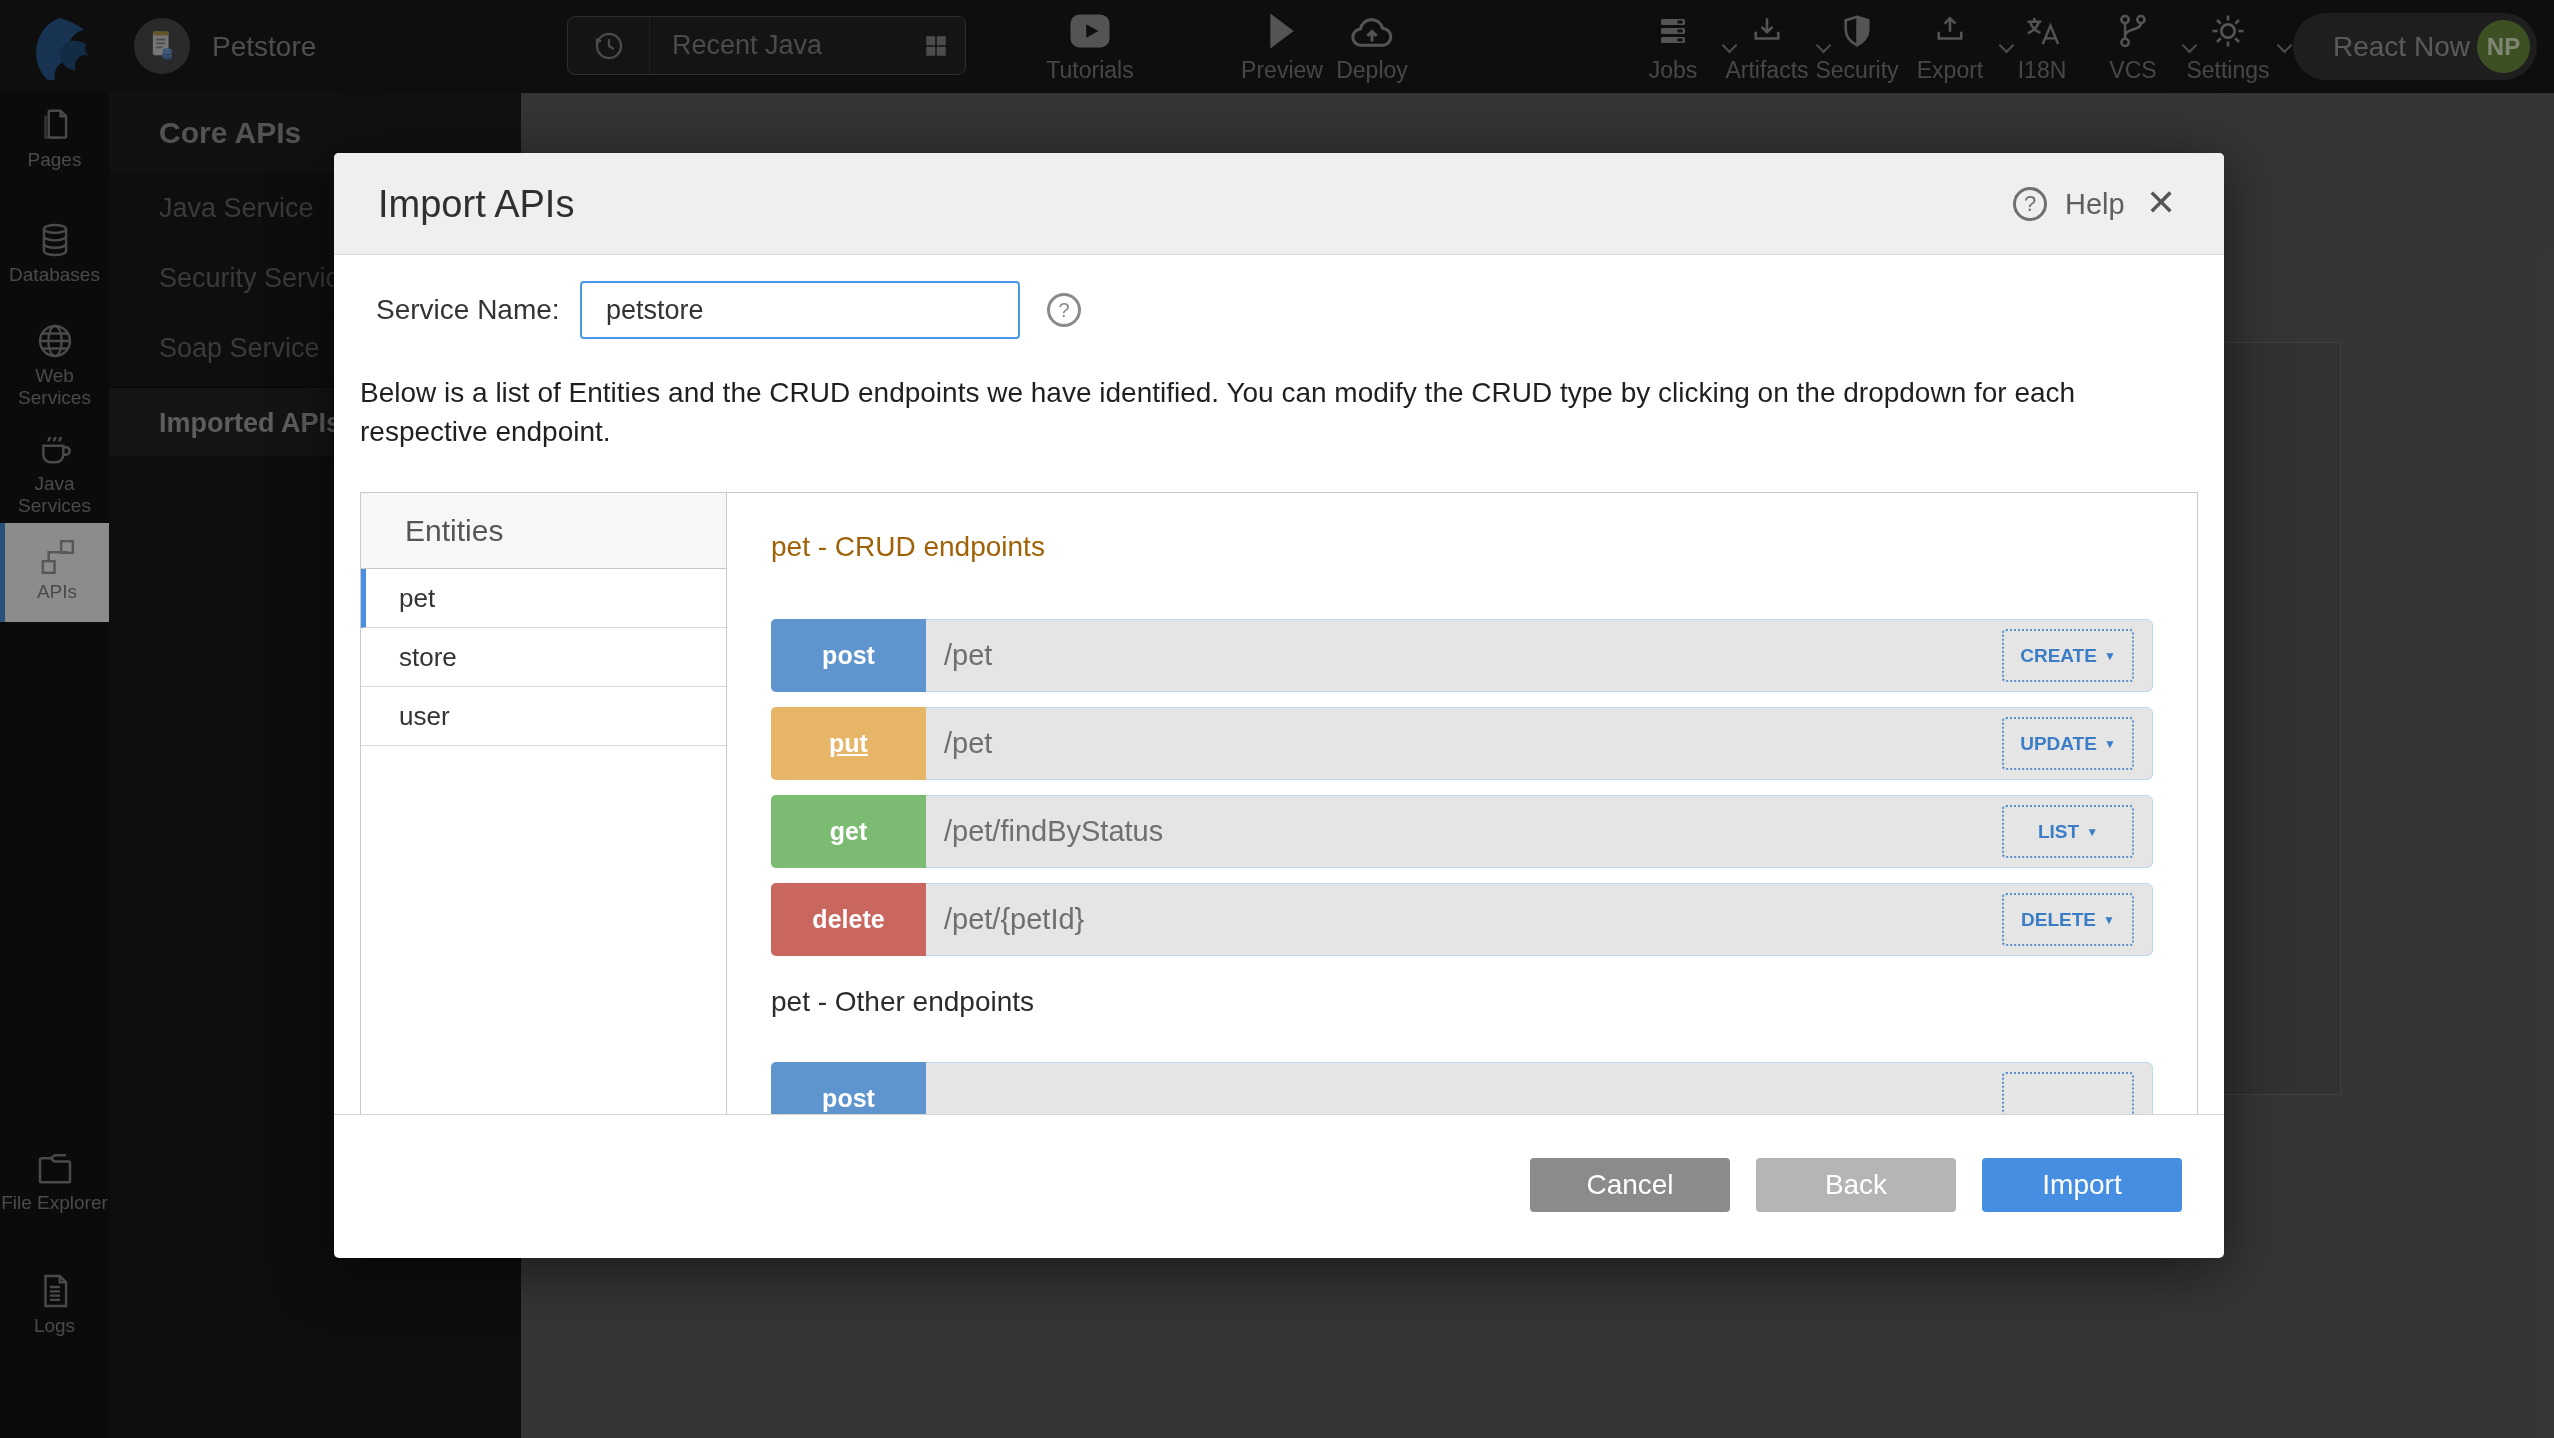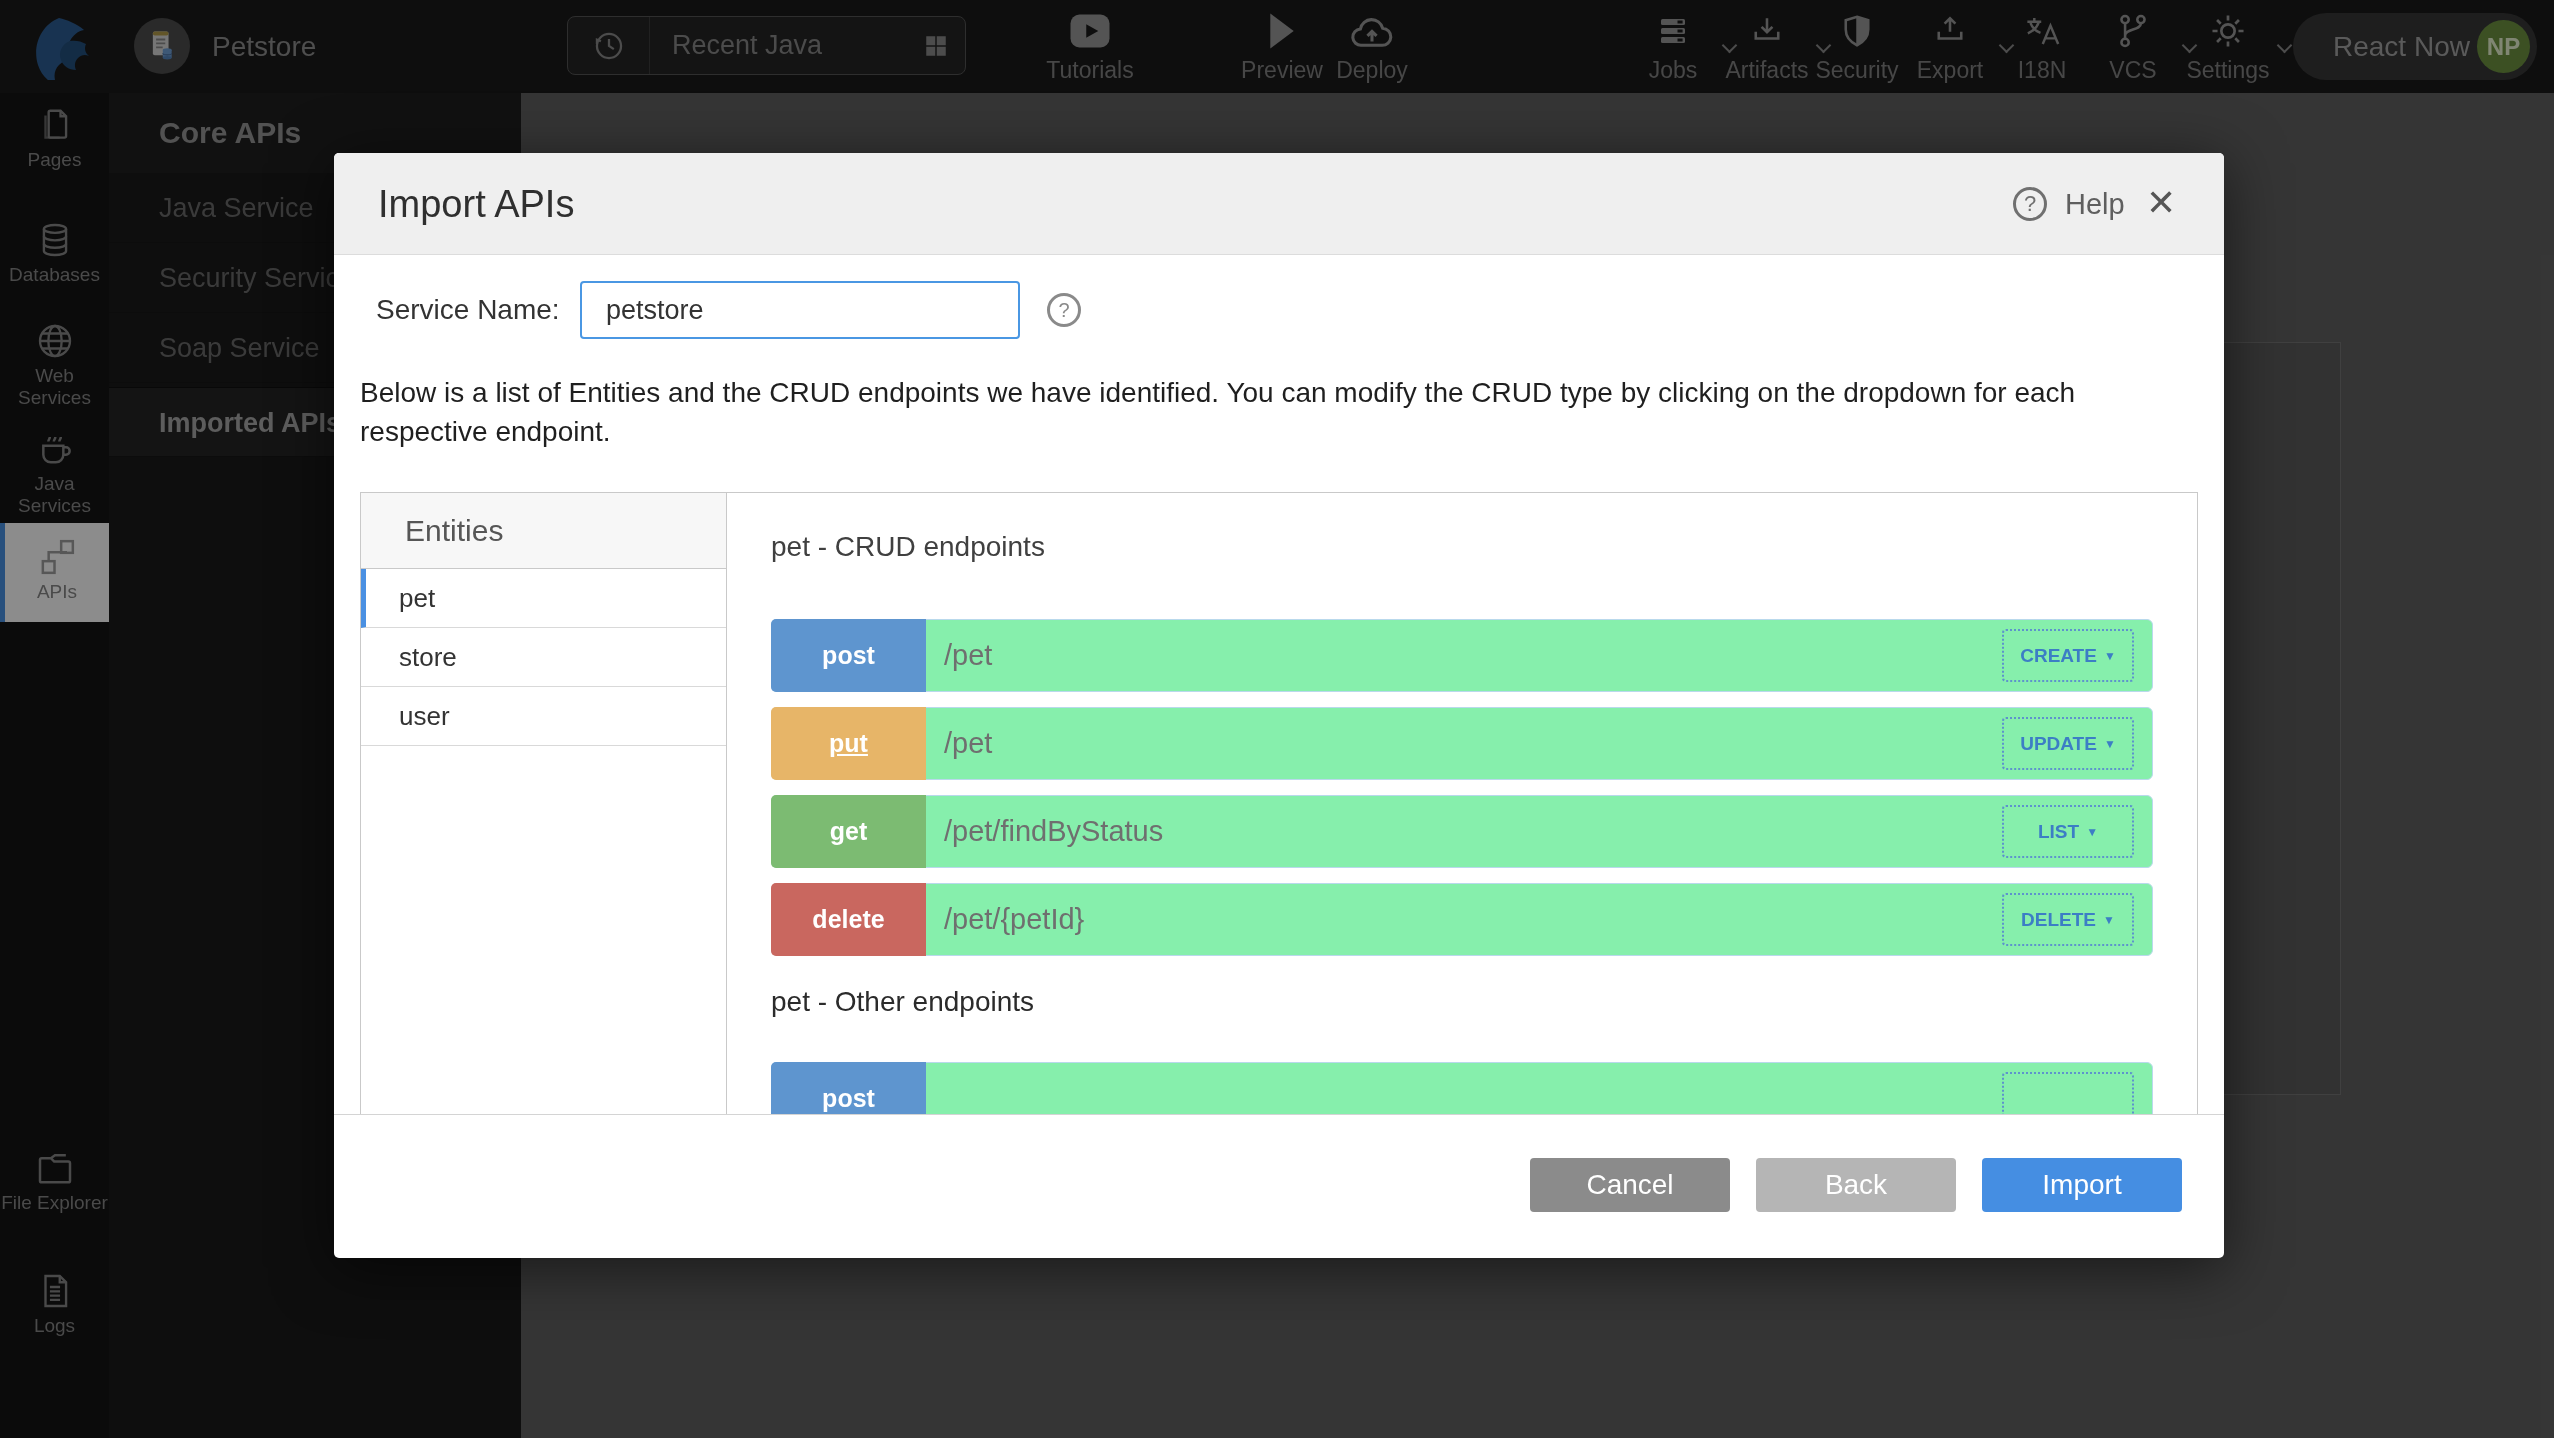--- a/index.html
+++ b/index.html
@@ -51,23 +51,23 @@
   .sn-label{position:absolute;left:42px;top:141px;font-size:28px;color:#333;}
   .sn-input{position:absolute;left:246px;top:128px;width:440px;height:58px;border:2px solid #4a97e3;border-radius:4px;padding-left:24px;font-size:27px;color:#333;outline:none;}
   .q-circ{position:absolute;left:713px;top:140px;width:34px;height:34px;border:3px solid #8a8a8a;border-radius:50%;color:#8a8a8a;font-size:20px;display:flex;align-items:center;justify-content:center;}
   .m-desc{position:absolute;left:26px;top:220px;width:1848px;font-size:28px;line-height:39px;color:#1f1f1f;}
   .panelbox{position:absolute;left:26px;top:339px;width:1838px;height:630px;border:1px solid #c9c9c9;border-bottom:none;display:flex;overflow:hidden;}
   .ent-col{width:366px;border-right:1px solid #c9c9c9;background:#fff;}
   .ent-head{height:76px;line-height:76px;background:#f7f7f7;border-bottom:1px solid #c9c9c9;padding-left:44px;font-size:30px;color:#565656;}
   .ent-row{height:59px;line-height:58px;border-bottom:1px solid #d9d9d9;padding-left:38px;font-size:26px;color:#333;cursor:pointer;}
   .ent-row.active{border-left:5px solid #4a90e2;padding-left:33px;}
   .ep-col{flex:1;padding:38px 44px 0 44px;}
-  .ep-h{font-size:28px;color:#404040;}
+  .ep-h{font-size:28px;color:#a16207;}
   .ep-rows{margin-top:56px;}
-  .ep-row{position:relative;height:73px;margin-bottom:15px;background:#86efac;border:1px solid #b9d9ec;border-radius:6px;}
+  .ep-row{position:relative;height:73px;margin-bottom:15px;background:#e5e5e5;border:1px solid #b9d9ec;border-radius:6px;}
   .ep-badge{position:absolute;left:-1px;top:-1px;width:155px;height:73px;border-radius:5px 0 0 5px;color:#fff;font-size:25px;font-weight:bold;display:flex;align-items:center;justify-content:center;}
   .bg-post{background:#5e95cf;} .bg-put{background:#e7b568;text-decoration:underline;} .bg-get{background:#7cbb72;} .bg-delete{background:#c9675f;}
   .ep-path{position:absolute;left:172px;top:0;height:73px;line-height:71px;font-size:29px;color:#6f6f6f;}
   .ep-dd{position:absolute;right:18px;top:9px;width:132px;height:53px;border:2px dotted #5d93cc;border-radius:4px;background:transparent;color:#3c7ec5;font-size:19px;font-weight:bold;display:flex;align-items:center;justify-content:center;gap:7px;cursor:pointer;}
   .ep-dd .car{font-size:12px;}
   .ep-h2{margin-top:30px;font-size:28px;color:#2b2b2b;}
   .ep-partial{margin-top:44px;}
   .m-foot{position:absolute;left:0;bottom:8px;width:100%;height:136px;background:#fff;border-top:1px solid #d4d4d4;}
   .btn{position:absolute;top:43px;width:200px;height:54px;border:none;border-radius:4px;color:#fff;font-size:28px;cursor:pointer;}
   .btn-cancel{left:1196px;background:#8b8b8b;}

